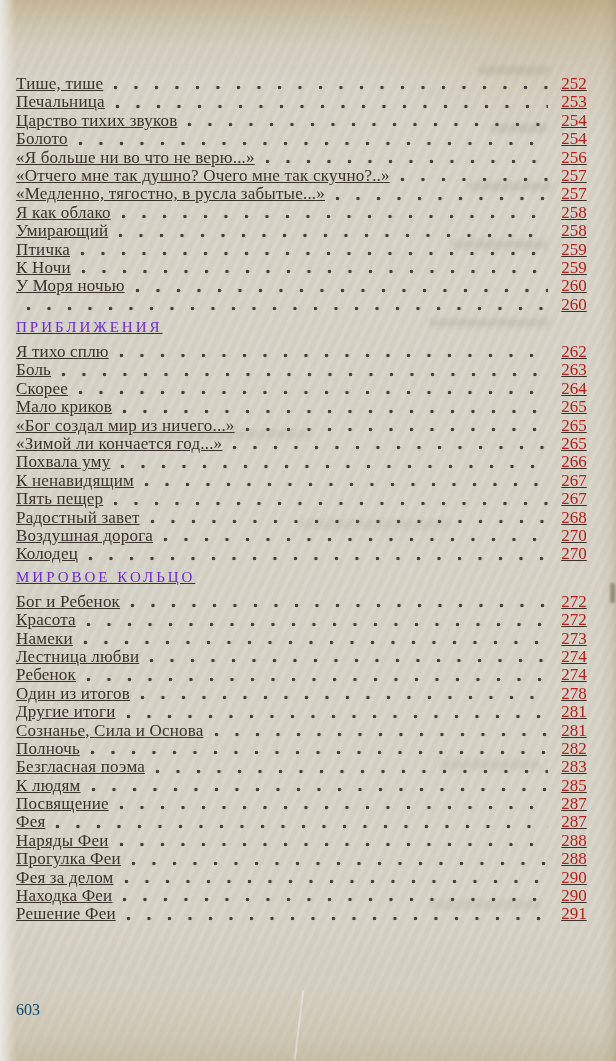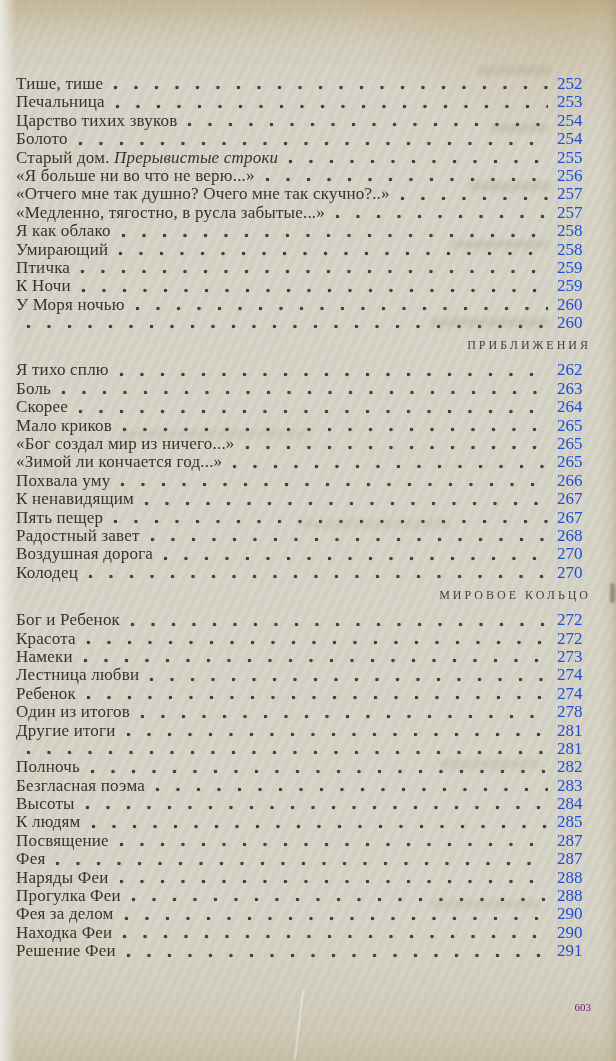--- a/index.html
+++ b/index.html
@@ -25,20 +25,21 @@
       radial-gradient(ellipse 320px 200px at 92% 0%, rgba(186,160,112,0.35), rgba(186,160,112,0) 70%),
       
       repeating-linear-gradient(115deg, rgba(255,255,255,0.035) 0 4px, rgba(120,108,84,0.035) 4px 9px);
   }
 
   .toc {
     position: absolute;
     left: 16px;
     right: 25px;
     top: 75px;
+    text-decoration: underline;
   }
 
   .row {
     display: flex;
     align-items: baseline;
     height: 18.4px;
     line-height: 18.4px;
     font-size: 17px;
     white-space: nowrap;
   }
@@ -52,46 +53,46 @@
     margin: 0 9px 3px 10px;
     background-image: radial-gradient(circle at 2.5px 2.5px, #46403a 1.45px, rgba(70,64,58,0) 2.1px);
     background-size: 20.5px 5px;
     background-repeat: repeat-x;
     min-width: 12px;
   }
 
   .pagenum {
     flex: 0 0 auto;
     min-width: 34px;
+    text-align: center;
+    color: #b91c1c;
+  }
+
+  .heading {
     text-align: left;
-    color: #1d4ed8;
-  }
-
-  .heading {
-    text-align: right;
-    font-size: 12px;
+    font-size: 15px;
     line-height: 19px;
     margin: 4px 0 6px 0;
     letter-spacing: 3px;
-    color: #404040;
+    color: #6d28d9;
   }
   .heading.bold-title {
     font-weight: bold;
     letter-spacing: 1.2px;
     word-spacing: 5px;
   }
 
   .footer {
     position: absolute;
     top: 1001px;
     left: 16px;
     right: 25px;
-    text-align: right;
-    font-size: 11px;
-    color: #701a75;
+    text-align: left;
+    font-size: 16px;
+    color: #0c4a6e;
   }
 
   
   .smudge {
     position: absolute;
     background: rgba(128,134,104,0.16);
     border-radius: 4px;
     filter: blur(2px);
     pointer-events: none;
   }
@@ -147,25 +148,20 @@
         <span class="title">Царство тихих звуков</span>
         <span class="leader"></span>
         <span class="pagenum">254</span>
       </div>
       <div class="row">
         <span class="title">Болото</span>
         <span class="leader"></span>
         <span class="pagenum">254</span>
       </div>
       <div class="row">
-        <span class="title">Старый дом. <span class="italic">Прерывистые строки</span></span>
-        <span class="leader"></span>
-        <span class="pagenum">255</span>
-      </div>
-      <div class="row">
         <span class="title">«Я больше ни во что не верю...»</span>
         <span class="leader"></span>
         <span class="pagenum">256</span>
       </div>
       <div class="row">
         <span class="title">«Отчего мне так душно? Очего мне так скучно?..»</span>
         <span class="leader"></span>
         <span class="pagenum">257</span>
       </div>
       <div class="row">
@@ -293,37 +289,33 @@
         <span class="title">Один из итогов</span>
         <span class="leader"></span>
         <span class="pagenum">278</span>
       </div>
       <div class="row">
         <span class="title">Другие итоги</span>
         <span class="leader"></span>
         <span class="pagenum">281</span>
       </div>
       <div class="row">
+        <span class="title">Сознанье, Сила и Основа</span>
         <span class="leader"></span>
         <span class="pagenum">281</span>
       </div>
       <div class="row">
         <span class="title">Полночь</span>
         <span class="leader"></span>
         <span class="pagenum">282</span>
       </div>
       <div class="row">
         <span class="title">Безгласная поэма</span>
         <span class="leader"></span>
         <span class="pagenum">283</span>
-      </div>
-      <div class="row">
-        <span class="title">Высоты</span>
-        <span class="leader"></span>
-        <span class="pagenum">284</span>
       </div>
       <div class="row">
         <span class="title">К людям</span>
         <span class="leader"></span>
         <span class="pagenum">285</span>
       </div>
       <div class="row">
         <span class="title">Посвящение</span>
         <span class="leader"></span>
         <span class="pagenum">287</span>

